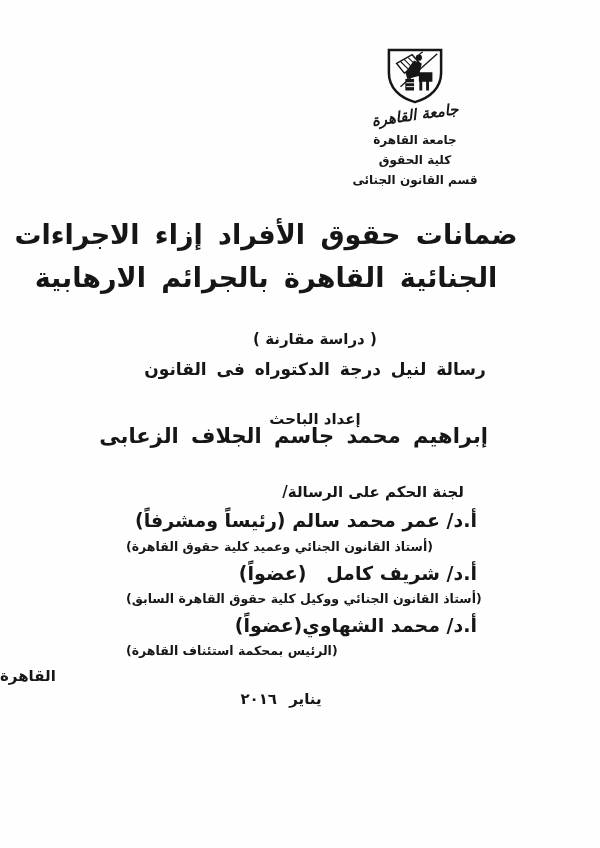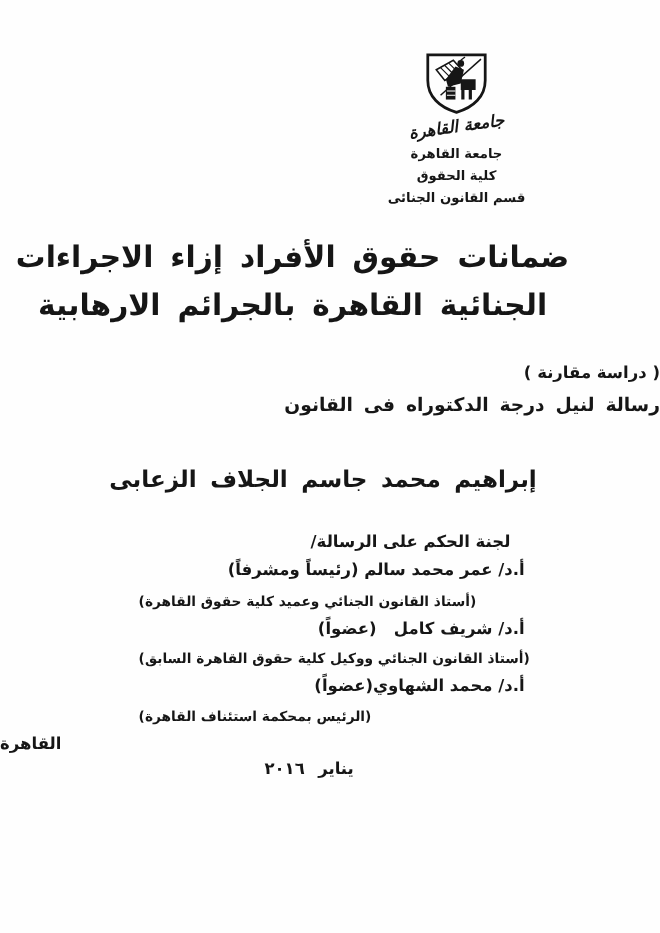--- a/index.html
+++ b/index.html
@@ -27,34 +27,34 @@
   .dept-lines { margin-top: 3px; font-weight: bold; font-size: 12px; line-height: 20px; }
 
   
   .title-block {
     position: absolute; top: 213px; left: 0; width: 532px;
     text-align: center; font-weight: bold; font-size: 27px;
     line-height: 43px; word-spacing: 6px;
   }
 
   
-  .sub-block { position: absolute; top: 330px; left: 30px; width: 570px; text-align: right; font-weight: bold; }
+  .sub-block { position: absolute; top: 330px; left: 30px; width: 570px; text-align: center; font-weight: bold; }
   .study-type { font-size: 15px; line-height: 19px; margin-bottom: 9px; }
   .degree-line { font-size: 17px; line-height: 22px; word-spacing: 4px; margin-bottom: 30px; }
   .prepared-by { font-size: 15px; line-height: 19px; }
 
   
   .author-line {
     position: absolute; top: 424px; left: 0; width: 488px;
     text-align: right; font-weight: bold; font-size: 21px; word-spacing: 5px;
   }
 
   
   .committee-heading { position: absolute; top: 483px; right: 136px; font-size: 15px; font-weight: bold; }
-  .member-name { position: absolute; right: 123px; font-size: 15px; font-weight: bold; white-space: pre-wrap; margin-left: 28px; }
+  .member-name { position: absolute; right: 123px; font-size: 19px; font-weight: bold; white-space: pre-wrap; margin-left: 28px; }
   .member-name.m1 { top: 509px; }
   .member-name.m2 { top: 562px; }
   .member-name.m3 { top: 614px; }
   .member-title { position: absolute; left: 126px; font-size: 12.5px; font-weight: bold; white-space: nowrap; }
   .member-title.t1 { top: 539px; }
   .member-title.t2 { top: 591px; }
   .member-title.t3 { top: 643px; }
 
   
   .city-line { position: absolute; top: 667px; left: 0; width: 496px; text-align: left; font-size: 15px; font-weight: bold; }
@@ -92,20 +92,21 @@
   </header>
 
   <h1 class="title-block">
     <div>ضمانات حقوق الأفراد إزاء الاجراءات</div>
     <div>الجنائية القاهرة بالجرائم الارهابية</div>
   </h1>
 
   <section class="sub-block">
     <div class="study-type">( دراسة مقارنة )</div>
     <div class="degree-line">رسالة لنيل درجة الدكتوراه فى القانون</div>
+    <div class="prepared-by">إعداد الباحث</div>
   </section>
 
   <div class="author-line">إبراهيم محمد جاسم الجلاف الزعابى</div>
 
   <section>
     <div class="committee-heading">لجنة الحكم على الرسالة/</div>
 
     <div class="member-name m1">أ.د/ عمر محمد سالم (رئيساً ومشرفاً)</div>
     <div class="member-title t1">(أستاذ القانون الجنائي وعميد كلية حقوق القاهرة)</div>
 

